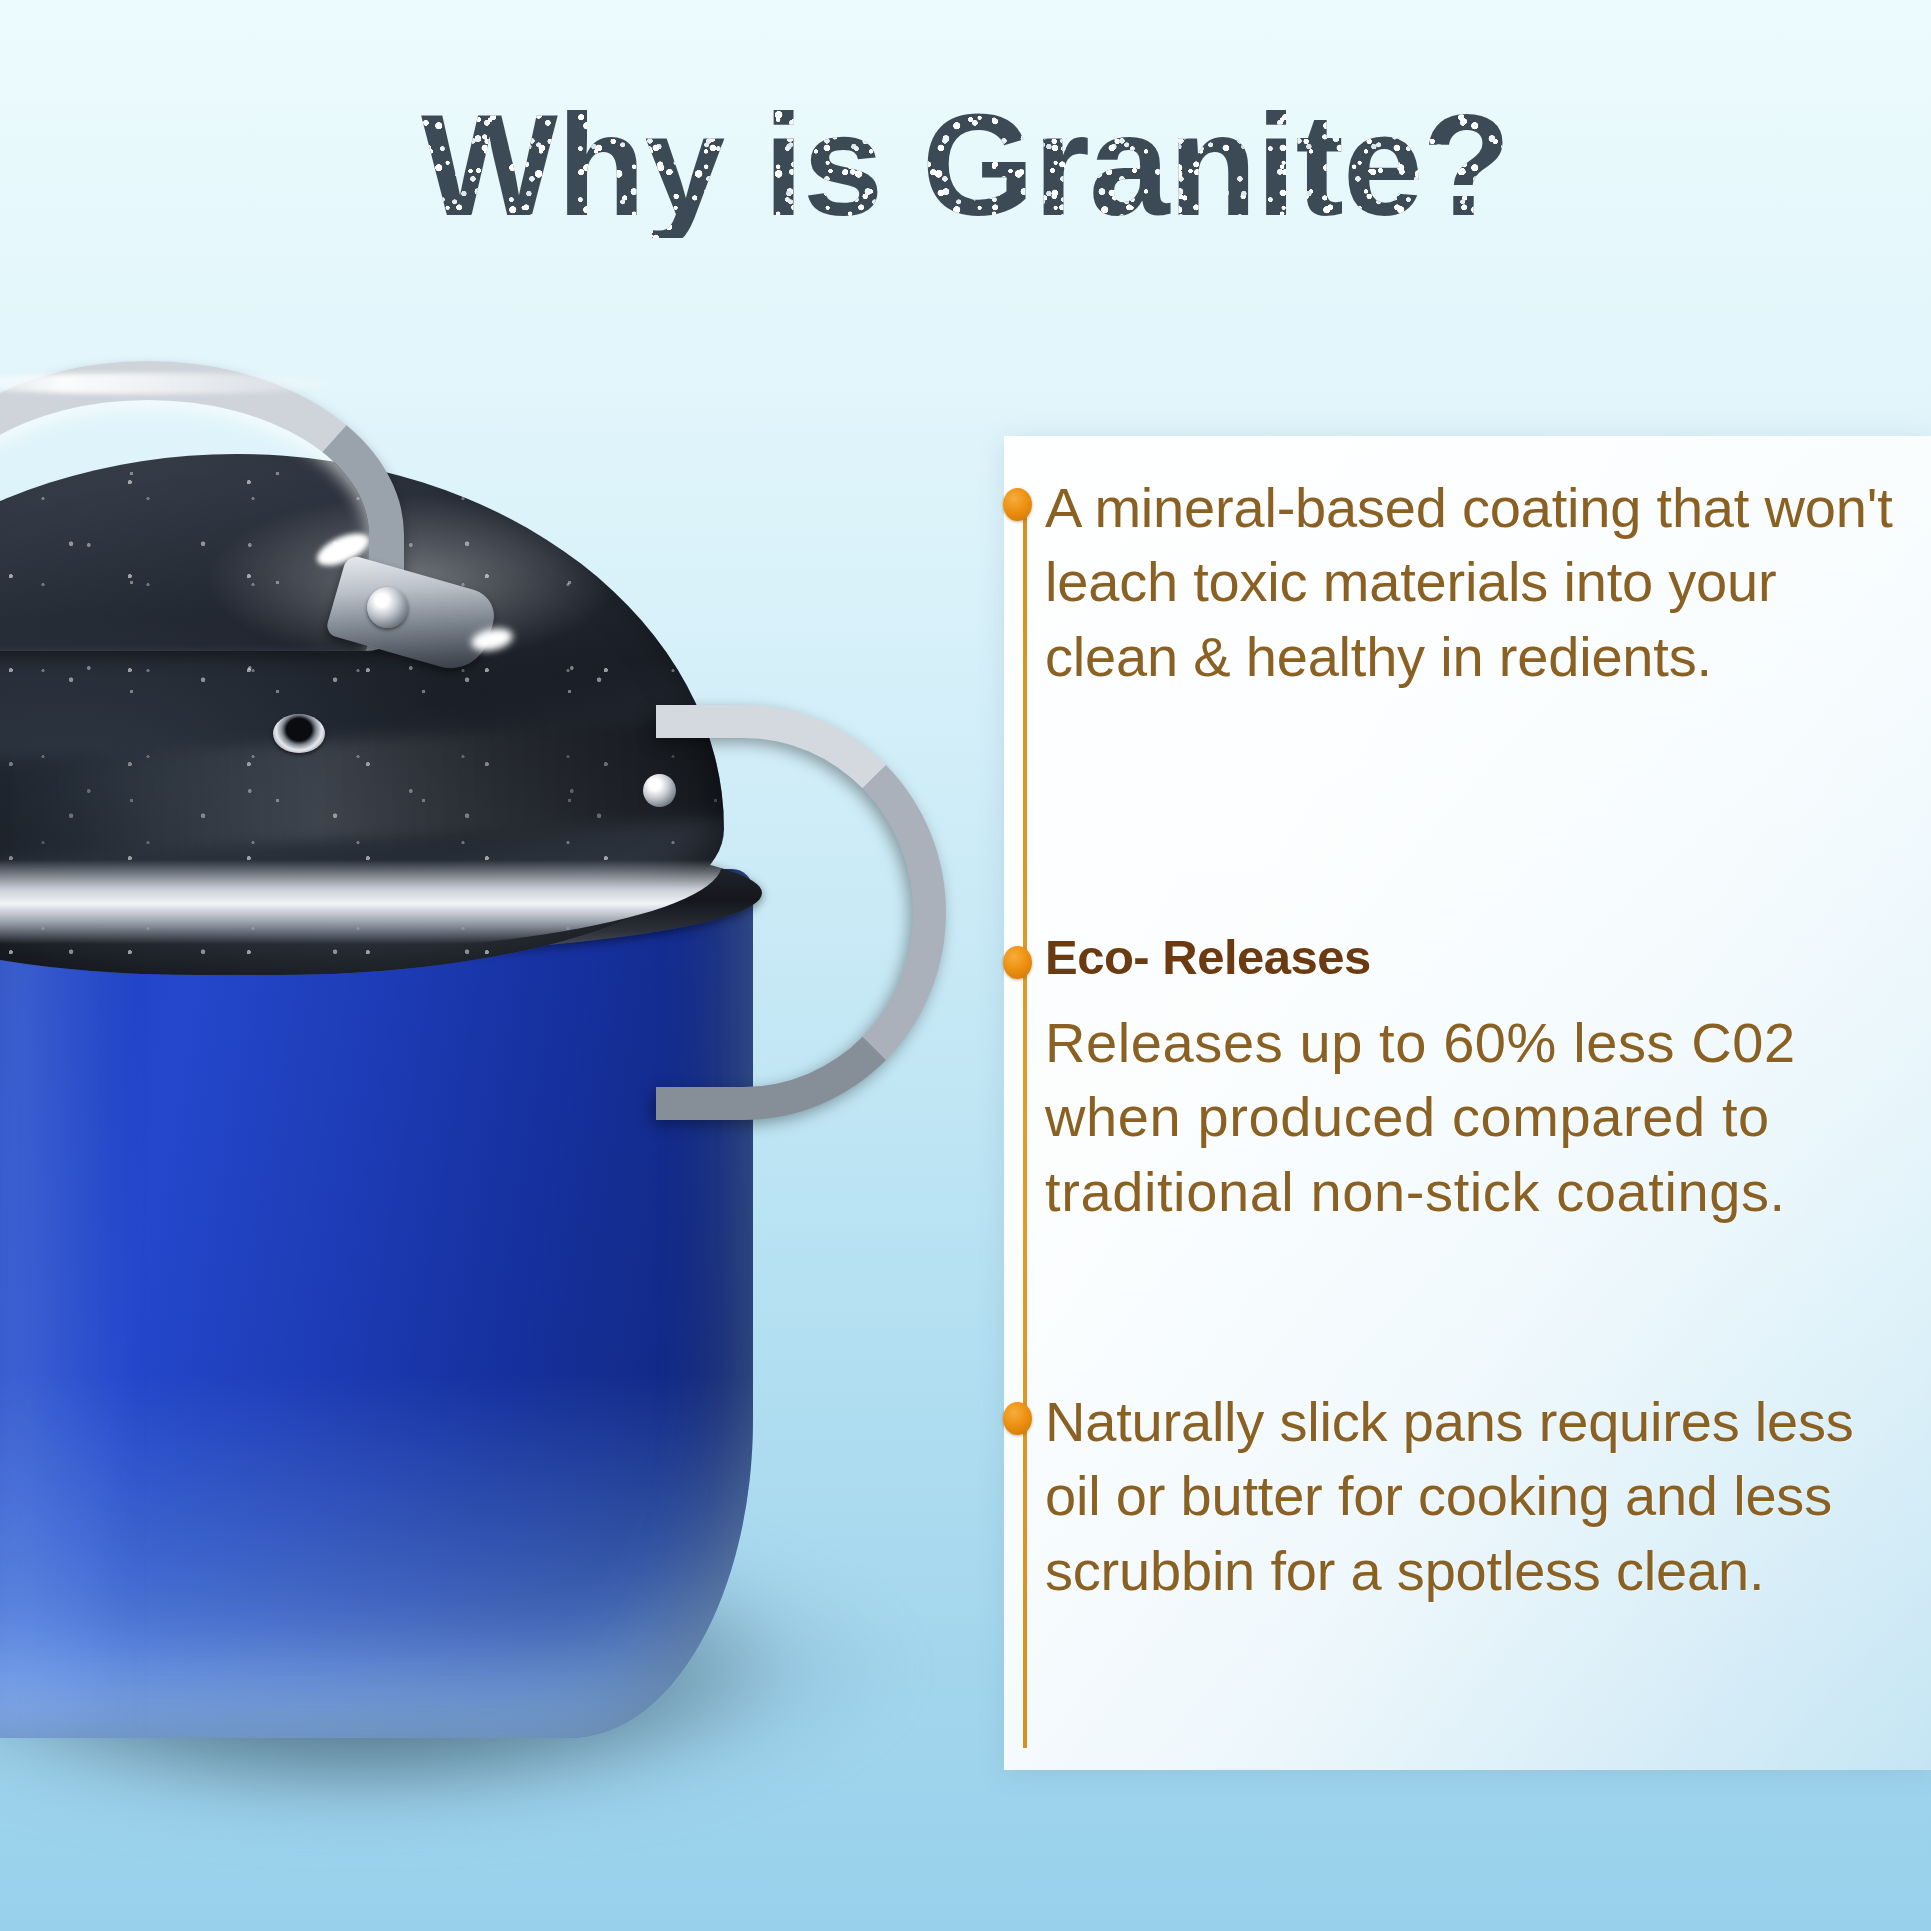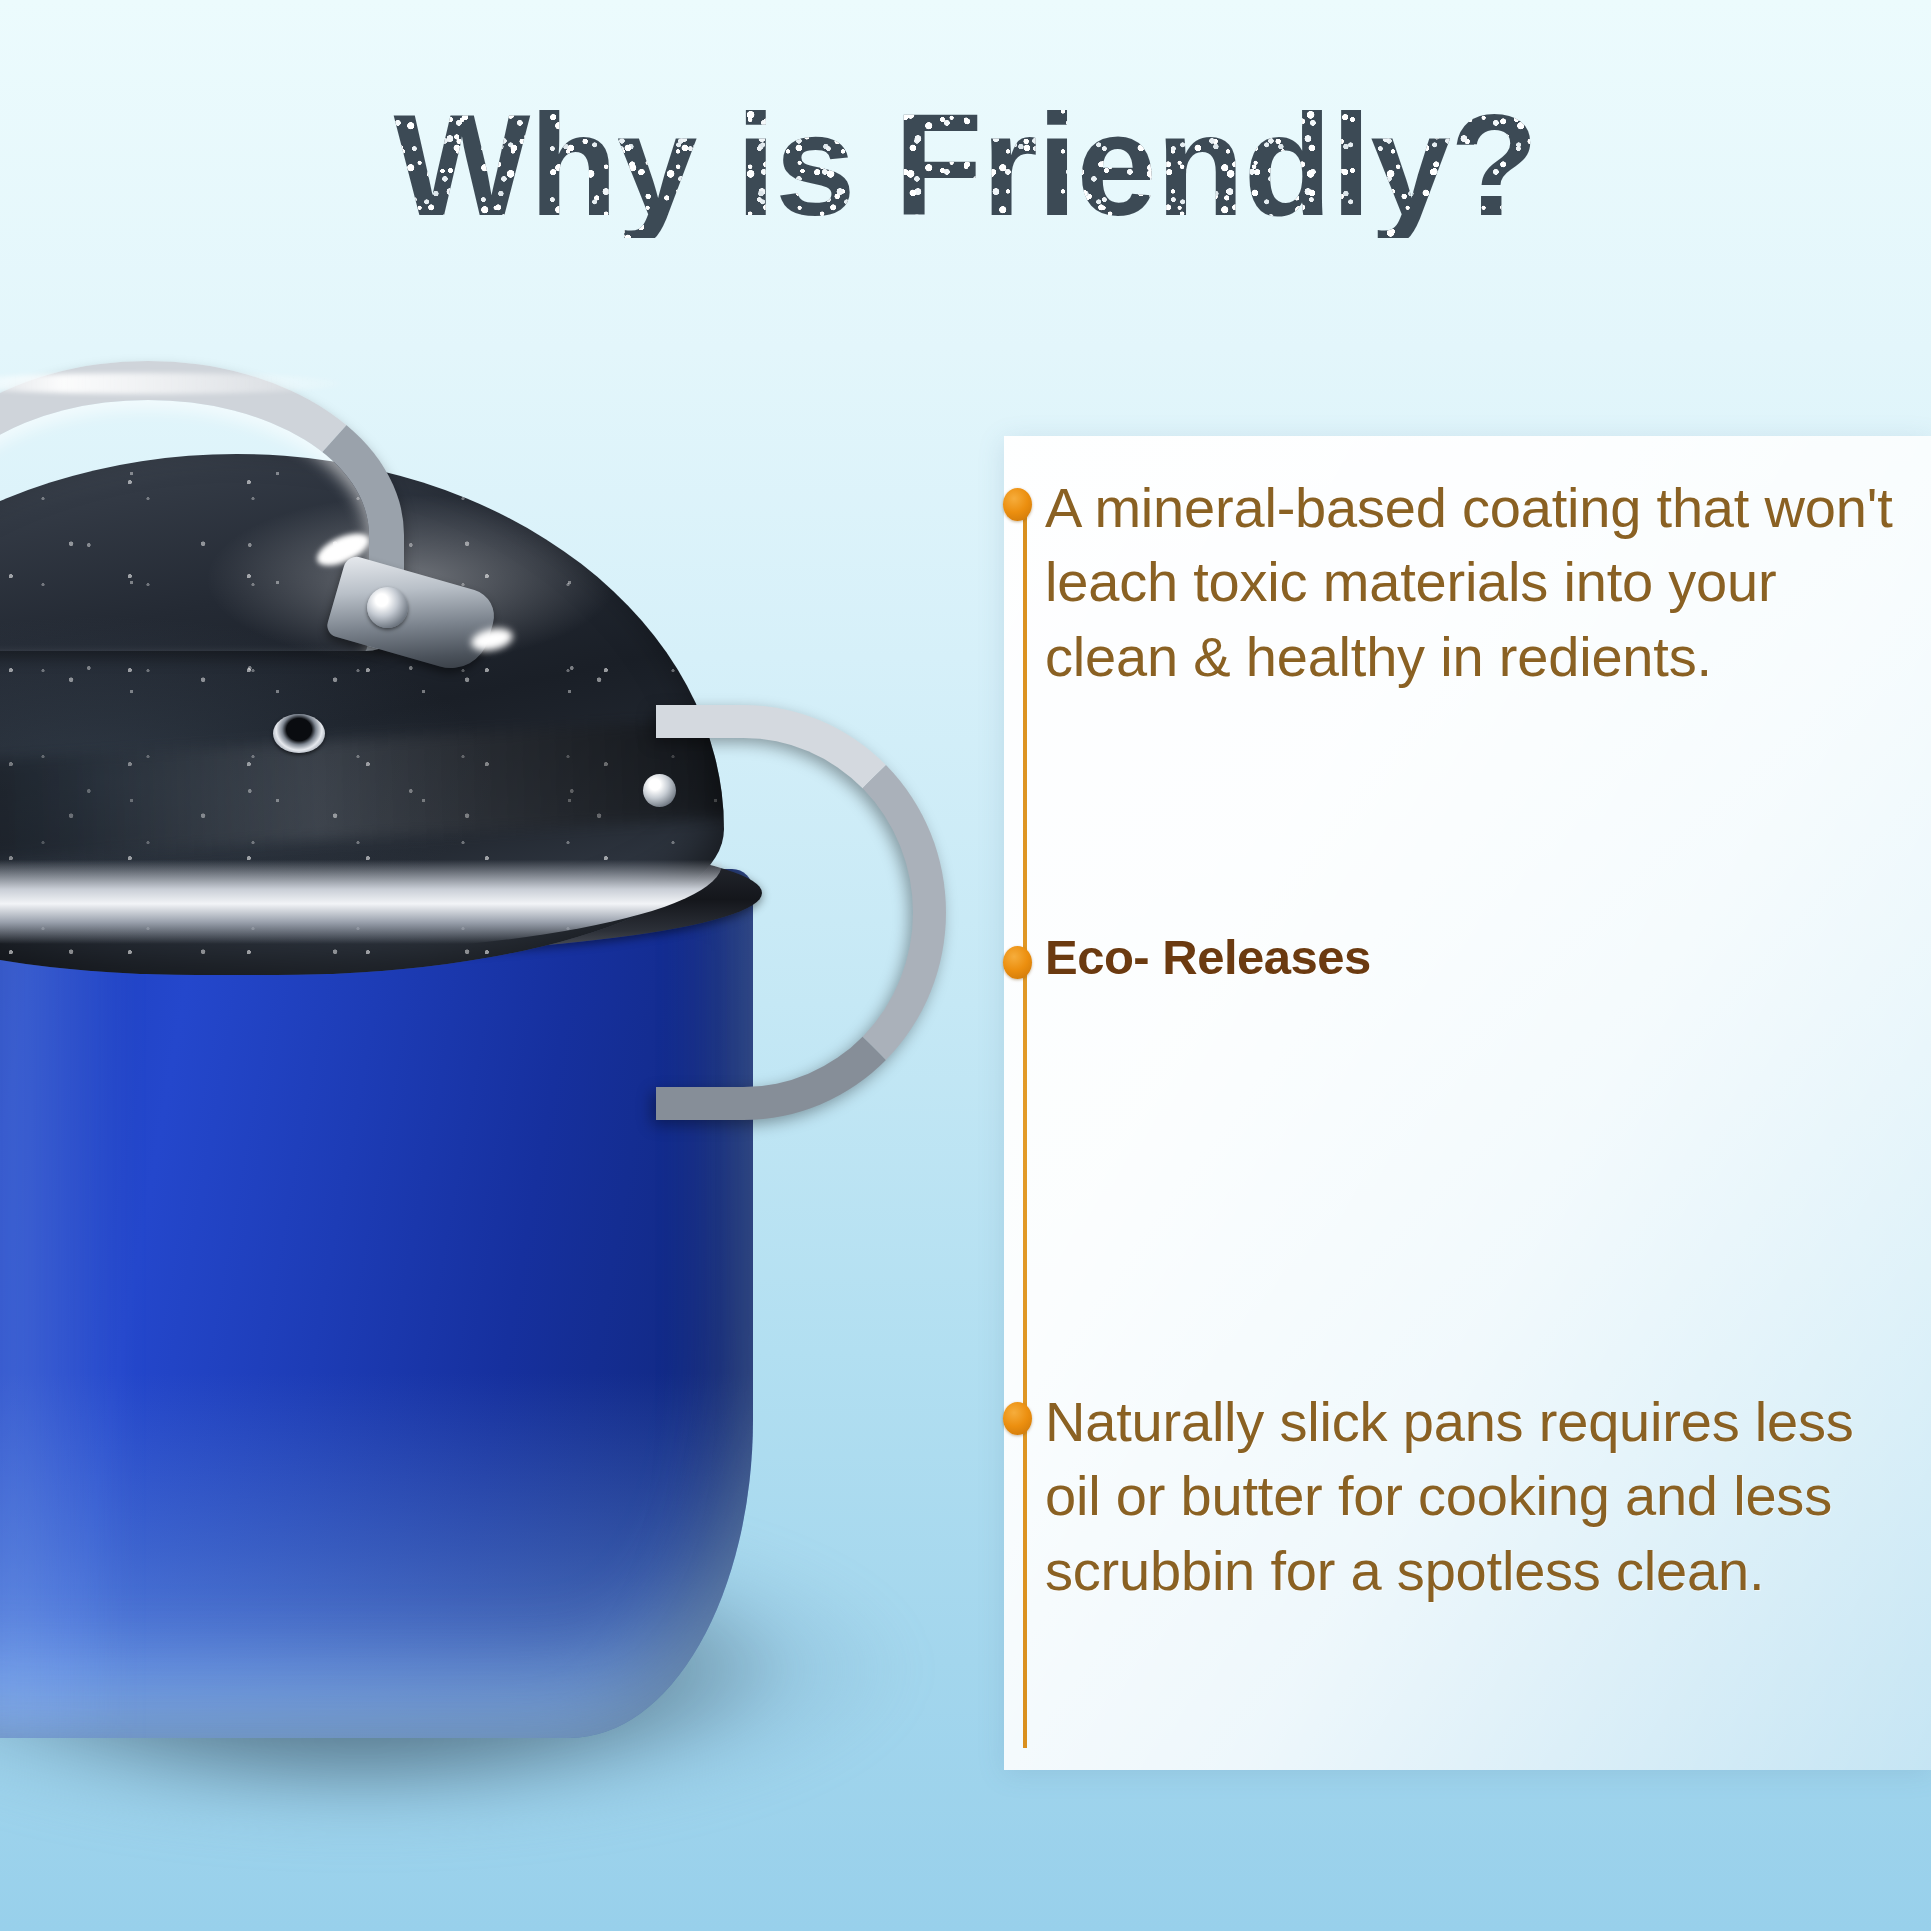--- a/index.html
+++ b/index.html
@@ -189,21 +189,21 @@
     font-size:56px; line-height:1.33; color:#8a6123; letter-spacing:-0.2px;
     text-shadow:1px 1px 0 rgba(255,255,255,.5);
     max-width:850px;
   }
   .body.spaced{ letter-spacing:0.6px; }
 </style>
 </head>
 <body>
 
 <div class="title-wrap">
-  <span class="title">Why is Friendly?</span>
+  <span class="title">Why is Granite?</span>
 </div>
 
 <div class="pot-stage">
   <div class="pot-shadow"></div>
   <div class="pot-body"></div>
   <div class="pot-rim"></div>
   <div class="lid-glass">
     <div class="lid-speck"></div>
     <div class="lid-sheen"></div>
     <div class="lid-hl"></div>
@@ -222,19 +222,20 @@
 <div class="rail"></div>
 
 <div class="section s1">
   <span class="dot"></span>
   <div class="body">A mineral-based coating that won't leach toxic materials into your clean &amp; healthy in redients.</div>
 </div>
 
 <div class="section s2">
   <span class="dot"></span>
   <div class="head">Eco- Releases</div>
+  <div class="body spaced">Releases up to 60% less C02 when produced compared to traditional non-stick coatings.</div>
 </div>
 
 <div class="section s3">
   <span class="dot"></span>
   <div class="body">Naturally slick pans requires less oil or butter for cooking and less scrubbin for a spotless clean.</div>
 </div>
 
 
 </body></html>

